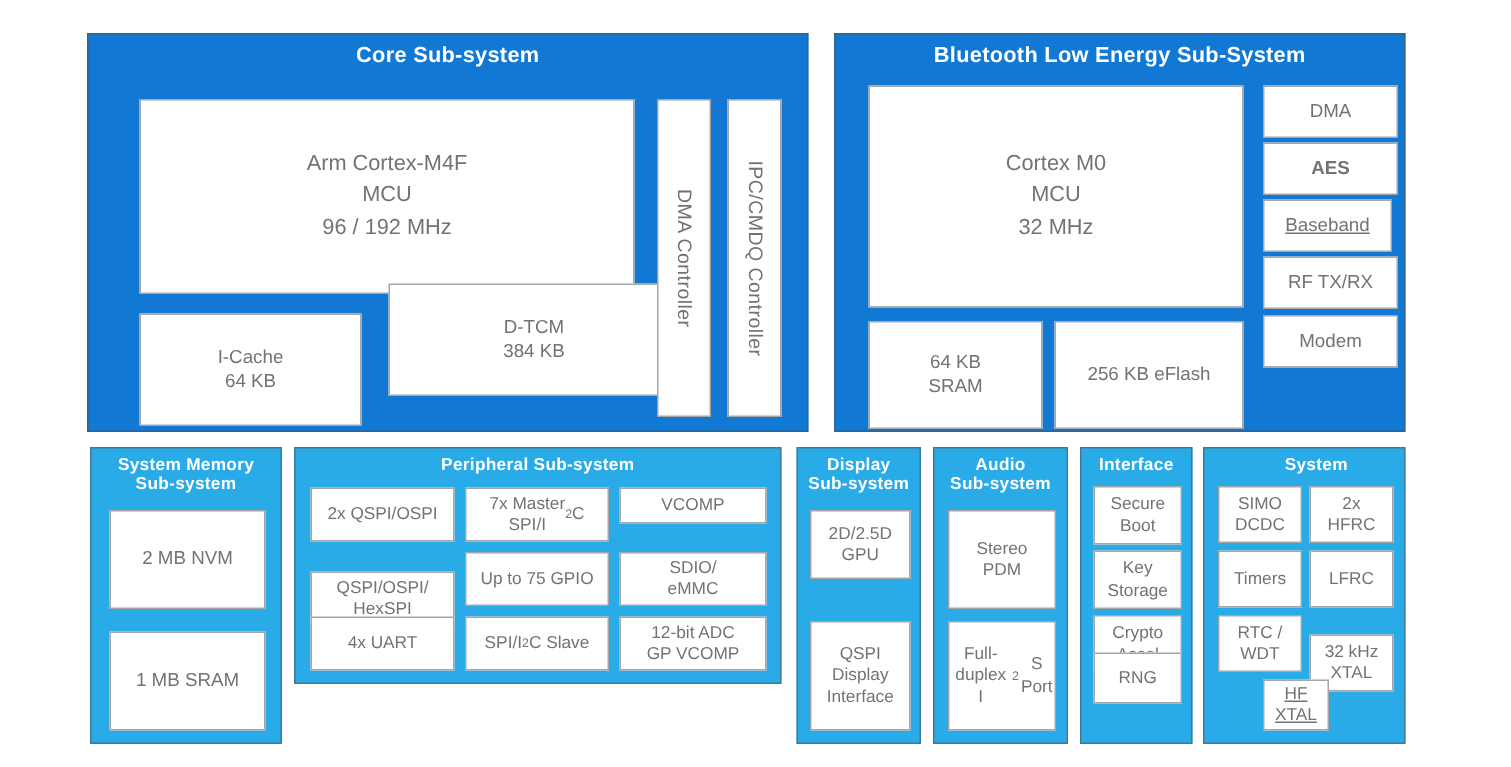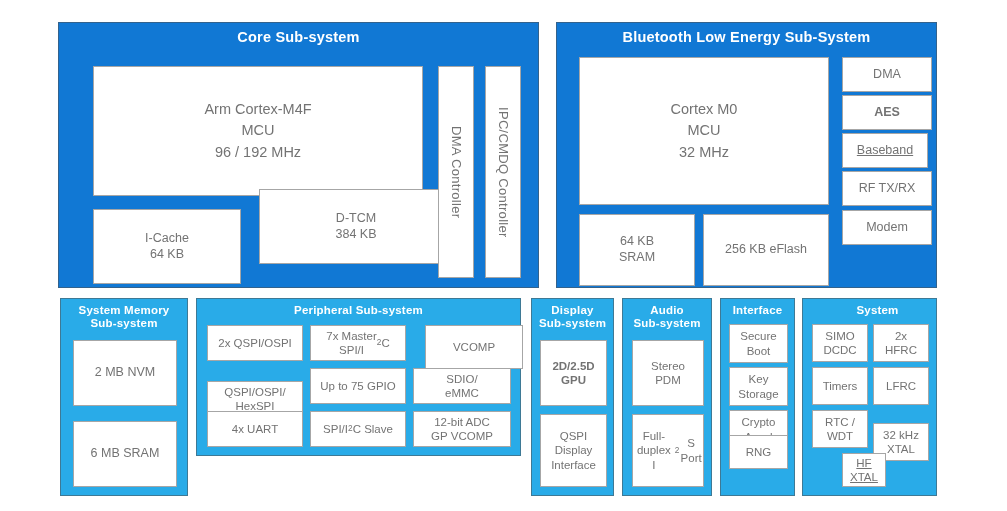--- a/index.html
+++ b/index.html
@@ -106,47 +106,47 @@
     <div class="blk mid" style="left:285px; top:110px; width:86px; height:35px;text-decoration:underline;">Baseband</div>
     <div class="blk mid" style="left:285px; top:148px; width:90px; height:35px;">RF TX/RX</div>
     <div class="blk mid" style="left:285px; top:187px; width:90px; height:35px;">Modem</div>
   </div>
 
   <div class="panel light" style="left:60px; top:298px; width:128px; height:198px;">
     <div class="panel-title" style="white-space:pre-line;">System Memory
 Sub-system</div>
 
     <div class="blk mid" style="left:12px; top:41px; width:104px; height:66px;">2 MB NVM</div>
-    <div class="blk mid" style="left:12px; top:122px; width:104px; height:66px;">6 MB SRAM</div>
+    <div class="blk mid" style="left:12px; top:122px; width:104px; height:66px;">1 MB SRAM</div>
   </div>
 
   <div class="panel light" style="left:196px; top:298px; width:325px; height:158px;">
     <div class="panel-title">Peripheral Sub-system</div>
 
     <div class="blk" style="left:10px; top:26px; width:96px; height:36px;">2x QSPI/OSPI</div>
     <div class="blk" style="left:113px; top:26px; width:96px; height:36px;">7x Master<br>SPI/I<sup>2</sup>C</div>
-    <div class="blk" style="left:216px; top:26px; width:98px; height:44px;margin-left:12px;">VCOMP</div>
+    <div class="blk" style="left:216px; top:26px; width:98px; height:24px;">VCOMP</div>
 
     <div class="blk" style="left:10px; top:69px; width:96px; height:36px;margin-top:13px;">QSPI/OSPI/
 HexSPI</div>
     <div class="blk" style="left:113px; top:69px; width:96px; height:36px;">Up to 75 GPIO</div>
     <div class="blk" style="left:216px; top:69px; width:98px; height:36px;">SDIO/
 eMMC</div>
 
     <div class="blk" style="left:10px; top:112px; width:96px; height:36px;">4x UART</div>
     <div class="blk" style="left:113px; top:112px; width:96px; height:36px;">SPI/I<sup>2</sup>C Slave</div>
     <div class="blk" style="left:216px; top:112px; width:98px; height:36px;">12-bit ADC
 GP VCOMP</div>
   </div>
 
   <div class="panel light" style="left:531px; top:298px; width:83px; height:198px;">
     <div class="panel-title" style="white-space:pre-line;">Display
 Sub-system</div>
 
-    <div class="blk" style="left:8px; top:41px; width:67px; height:66px;font-weight:bold;">2D/2.5D
+    <div class="blk" style="left:8px; top:41px; width:67px; height:46px;">2D/2.5D
 GPU</div>
     <div class="blk" style="left:8px; top:115px; width:67px; height:73px;">QSPI
 Display
 Interface</div>
   </div>
 
   <div class="panel light" style="left:622px; top:298px; width:90px; height:198px;">
     <div class="panel-title" style="white-space:pre-line;">Audio
 Sub-system</div>
 

